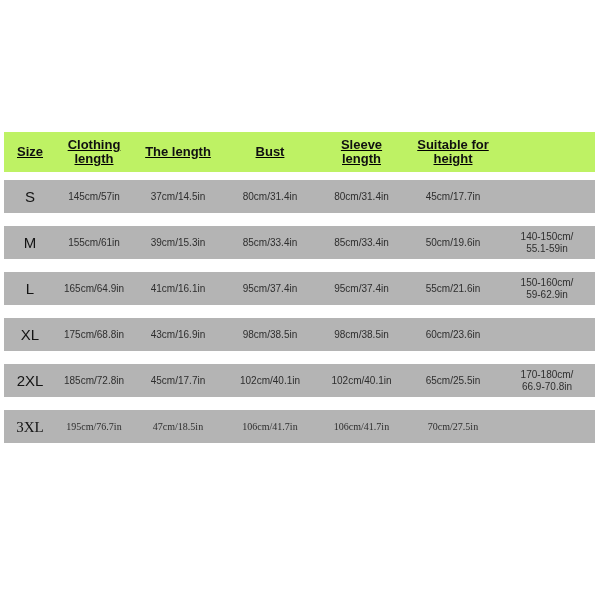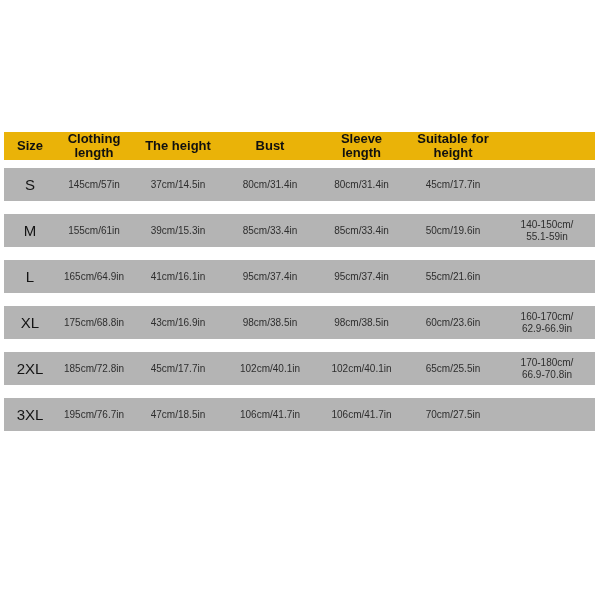--- a/index.html
+++ b/index.html
@@ -22,31 +22,33 @@
     left: 4px;
     top: 132px;
     width: 591px;
   }
   .row {
     display: grid;
     grid-template-columns: 52px 76px 92px 92px 91px 92px 96px;
     align-items: center;
   }
   .row.header {
-    height: 28px;
-    background: #eab308;
+    height: 40px;
+    background: #bef264;
     margin-bottom: 8px;
+    text-decoration: underline;
   }
   .row.body {
     height: 33px;
     background: #b4b4b4;
     margin-bottom: 13px;
   }
   .row.body:last-child {
     margin-bottom: 12px;
+    font-family: Liberation Serif, serif;
   }
   .cell {
     text-align: center;
     white-space: pre-line;
     font-size: 10px;
     line-height: 12px;
     color: #2e2e2e;
   }
   .row.header .cell {
     font-weight: bold;
@@ -64,21 +66,21 @@
 </head>
 <body>
 
 <div class="canvas">
   <div class="size-table">
 
     <div class="row header">
       <div class="cell">Size</div>
       <div class="cell">Clothing
 length</div>
-      <div class="cell">The height</div>
+      <div class="cell">The length</div>
       <div class="cell">Bust</div>
       <div class="cell">Sleeve
 length</div>
       <div class="cell">Suitable for
 height</div>
     </div>
 
     <div class="row body">
       <div class="cell size-label">S</div>
       <div class="cell">145cm/57in</div>
@@ -99,31 +101,31 @@
 55.1-59in</div>
     </div>
 
     <div class="row body">
       <div class="cell size-label">L</div>
       <div class="cell">165cm/64.9in</div>
       <div class="cell">41cm/16.1in</div>
       <div class="cell">95cm/37.4in</div>
       <div class="cell">95cm/37.4in</div>
       <div class="cell">55cm/21.6in</div>
+      <div class="cell">150-160cm/
+59-62.9in</div>
     </div>
 
     <div class="row body">
       <div class="cell size-label">XL</div>
       <div class="cell">175cm/68.8in</div>
       <div class="cell">43cm/16.9in</div>
       <div class="cell">98cm/38.5in</div>
       <div class="cell">98cm/38.5in</div>
       <div class="cell">60cm/23.6in</div>
-      <div class="cell">160-170cm/
-62.9-66.9in</div>
     </div>
 
     <div class="row body">
       <div class="cell size-label">2XL</div>
       <div class="cell">185cm/72.8in</div>
       <div class="cell">45cm/17.7in</div>
       <div class="cell">102cm/40.1in</div>
       <div class="cell">102cm/40.1in</div>
       <div class="cell">65cm/25.5in</div>
       <div class="cell">170-180cm/

